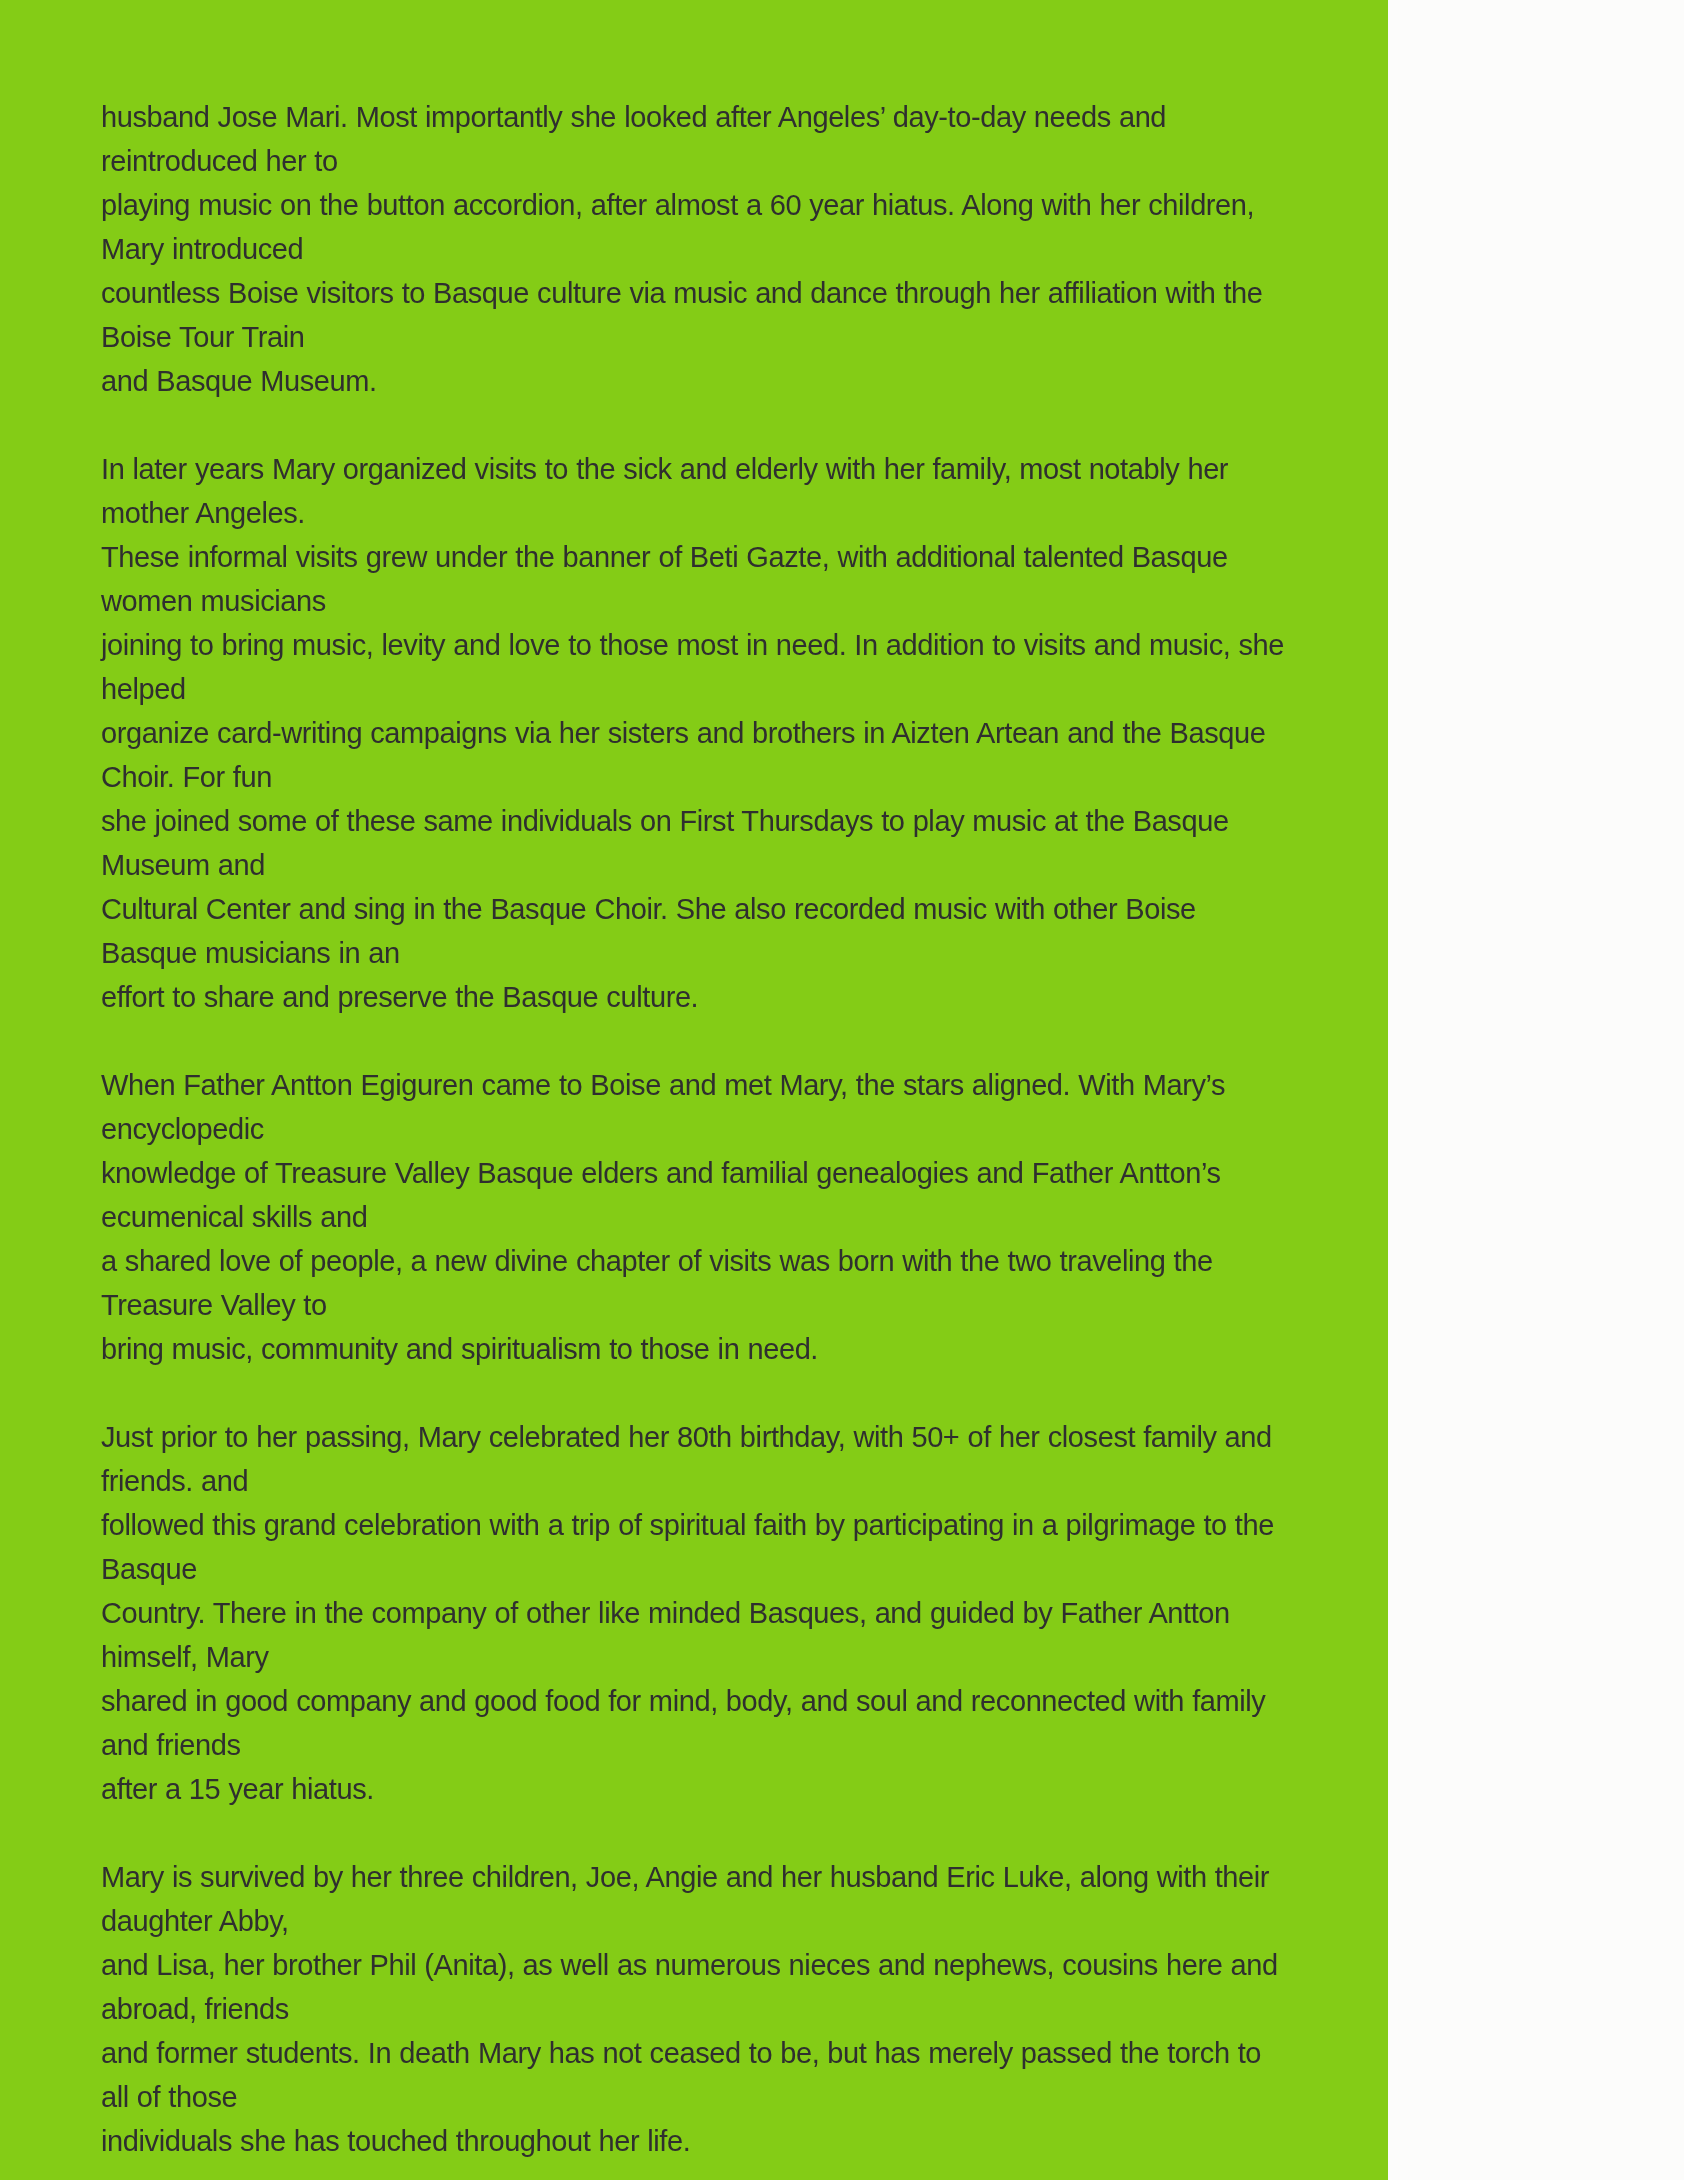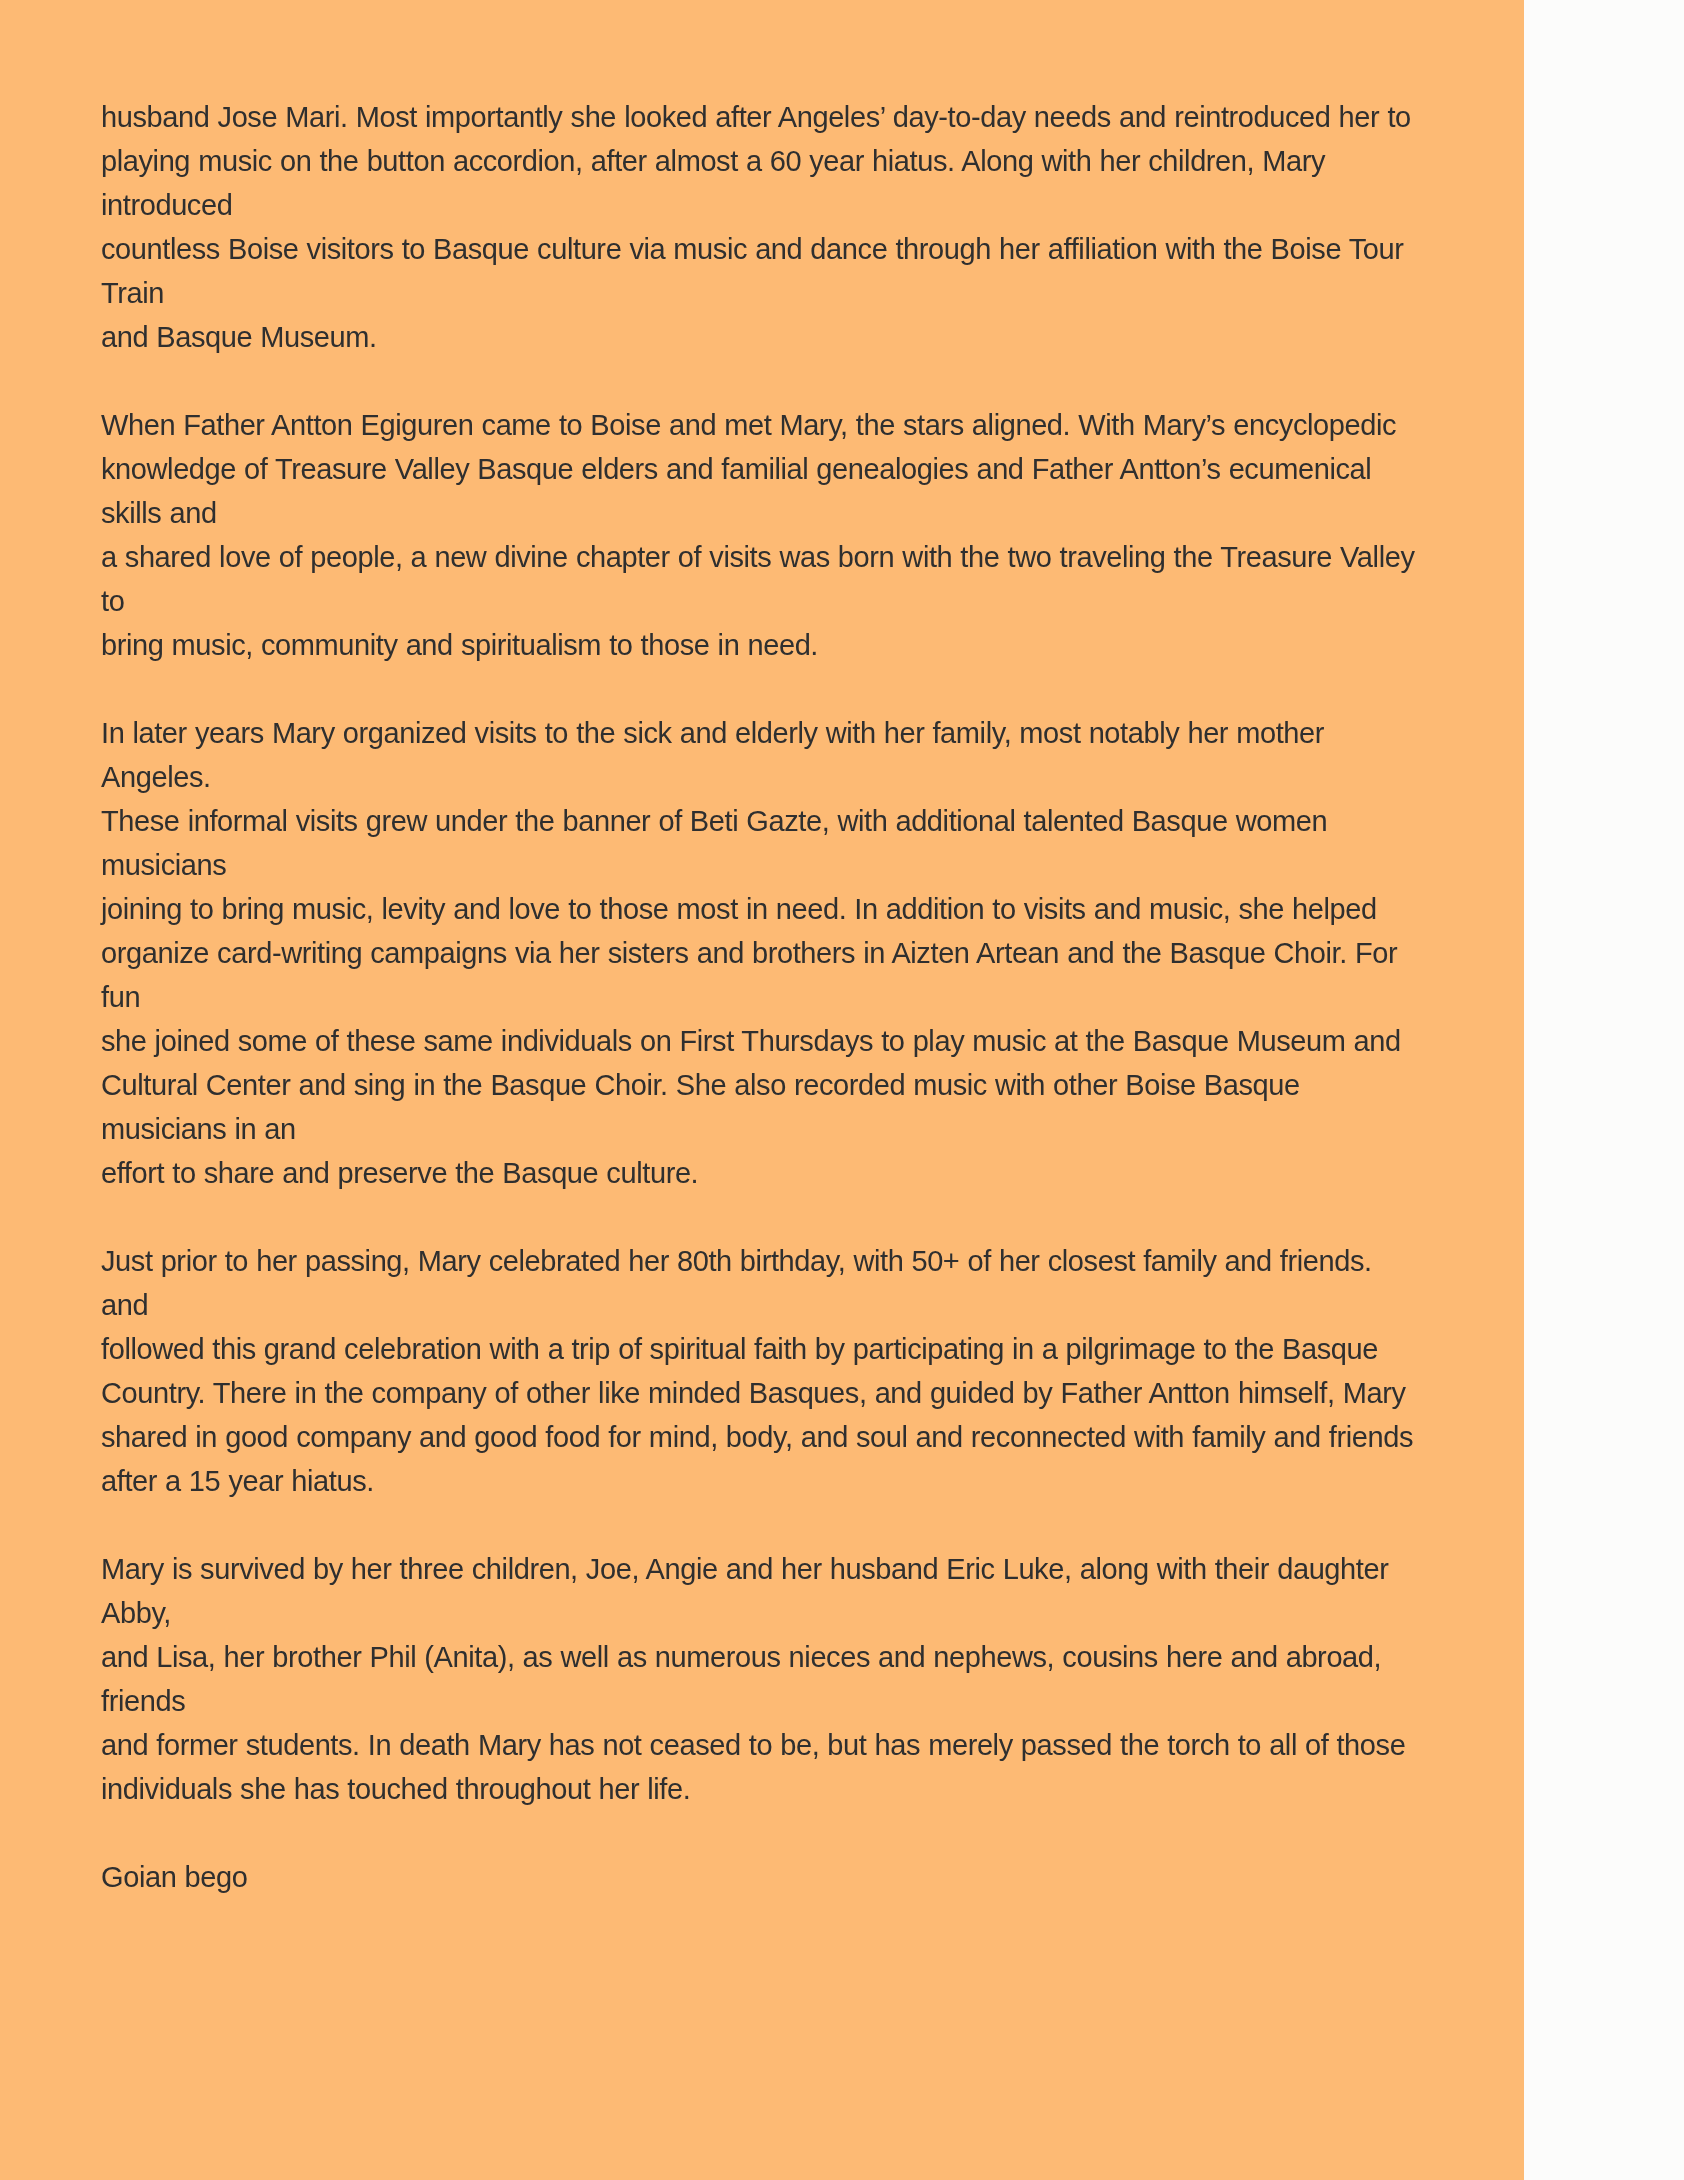--- a/index.html
+++ b/index.html
@@ -7,25 +7,25 @@
     padding: 0;
   }
   body {
     width: 1685px;
     height: 2181px;
     background: #fcfcfb;
     font-family: "Liberation Sans", sans-serif;
   }
   .page {
     position: relative;
-    width: 1524px;
+    width: 1388px;
     height: 2181px;
     box-sizing: border-box;
     padding: 95px 102px 0 101px;
-    background: #fdba74;
+    background: #84cc16;
     color: #2f2f2f;
     overflow: hidden;
   }
   .para {
     white-space: pre-line;
     font-size: 29px;
     line-height: 44px;
     letter-spacing: -0.4px;
     margin: 0 0 44px 0;
     word-spacing: 0.4px;
@@ -65,31 +65,31 @@
   }
 </style>
 </head>
 <body>
 
 <div class="page">
   <div class="para">husband Jose Mari. Most importantly she looked after Angeles’ day-to-day needs and reintroduced her to
 playing music on the button accordion, after almost a 60 year hiatus. Along with her children, Mary introduced
 countless Boise visitors to Basque culture via music and dance through her affiliation with the Boise Tour Train
 and Basque Museum.</div>
-  <div class="para">When Father Antton Egiguren came to Boise and met Mary, the stars aligned. With Mary’s encyclopedic
-knowledge of Treasure Valley Basque elders and familial genealogies and Father Antton’s ecumenical skills and
-a shared love of people, a new divine chapter of visits was born with the two traveling the Treasure Valley to
-bring music, community and spiritualism to those in need.</div>
   <div class="para">In later years Mary organized visits to the sick and elderly with her family, most notably her mother Angeles.
 These informal visits grew under the banner of Beti Gazte, with additional talented Basque women musicians
 joining to bring music, levity and love to those most in need. In addition to visits and music, she helped
 organize card-writing campaigns via her sisters and brothers in Aizten Artean and the Basque Choir. For fun
 she joined some of these same individuals on First Thursdays to play music at the Basque Museum and
 Cultural Center and sing in the Basque Choir. She also recorded music with other Boise Basque musicians in an
 effort to share and preserve the Basque culture.</div>
+  <div class="para">When Father Antton Egiguren came to Boise and met Mary, the stars aligned. With Mary’s encyclopedic
+knowledge of Treasure Valley Basque elders and familial genealogies and Father Antton’s ecumenical skills and
+a shared love of people, a new divine chapter of visits was born with the two traveling the Treasure Valley to
+bring music, community and spiritualism to those in need.</div>
   <div class="para">Just prior to her passing, Mary celebrated her 80th birthday, with 50+ of her closest family and friends. and
 followed this grand celebration with a trip of spiritual faith by participating in a pilgrimage to the Basque
 Country. There in the company of other like minded Basques, and guided by Father Antton himself, Mary
 shared in good company and good food for mind, body, and soul and reconnected with family and friends
 after a 15 year hiatus.</div>
   <div class="para">Mary is survived by her three children, Joe, Angie and her husband Eric Luke, along with their daughter Abby,
 and Lisa, her brother Phil (Anita), as well as numerous nieces and nephews, cousins here and abroad, friends
 and former students. In death Mary has not ceased to be, but has merely passed the torch to all of those
 individuals she has touched throughout her life.</div>
   <div class="para closing">Goian bego</div>

